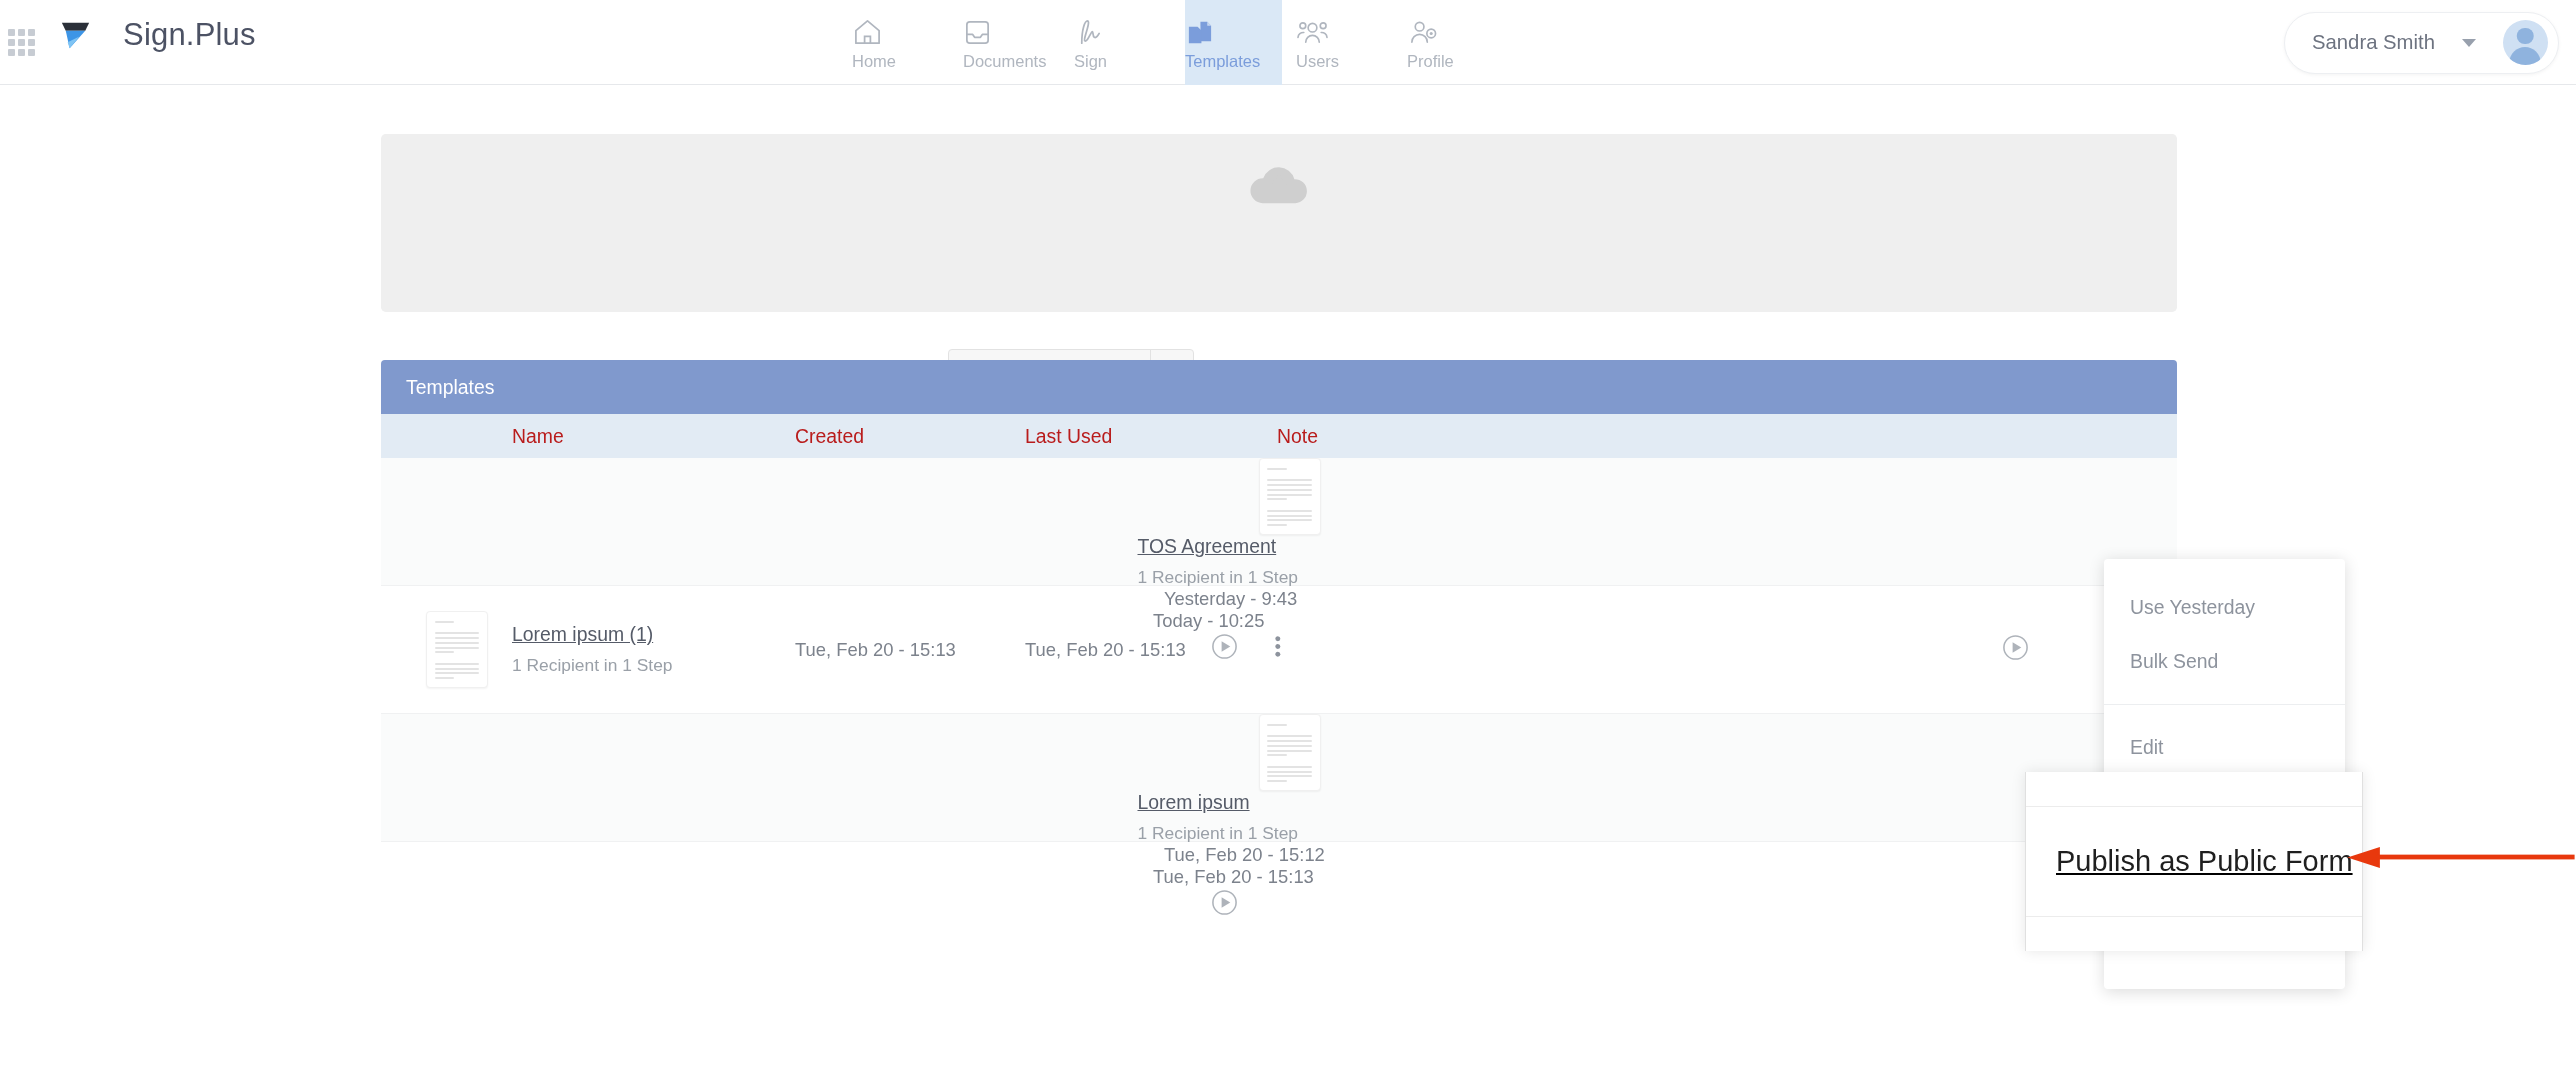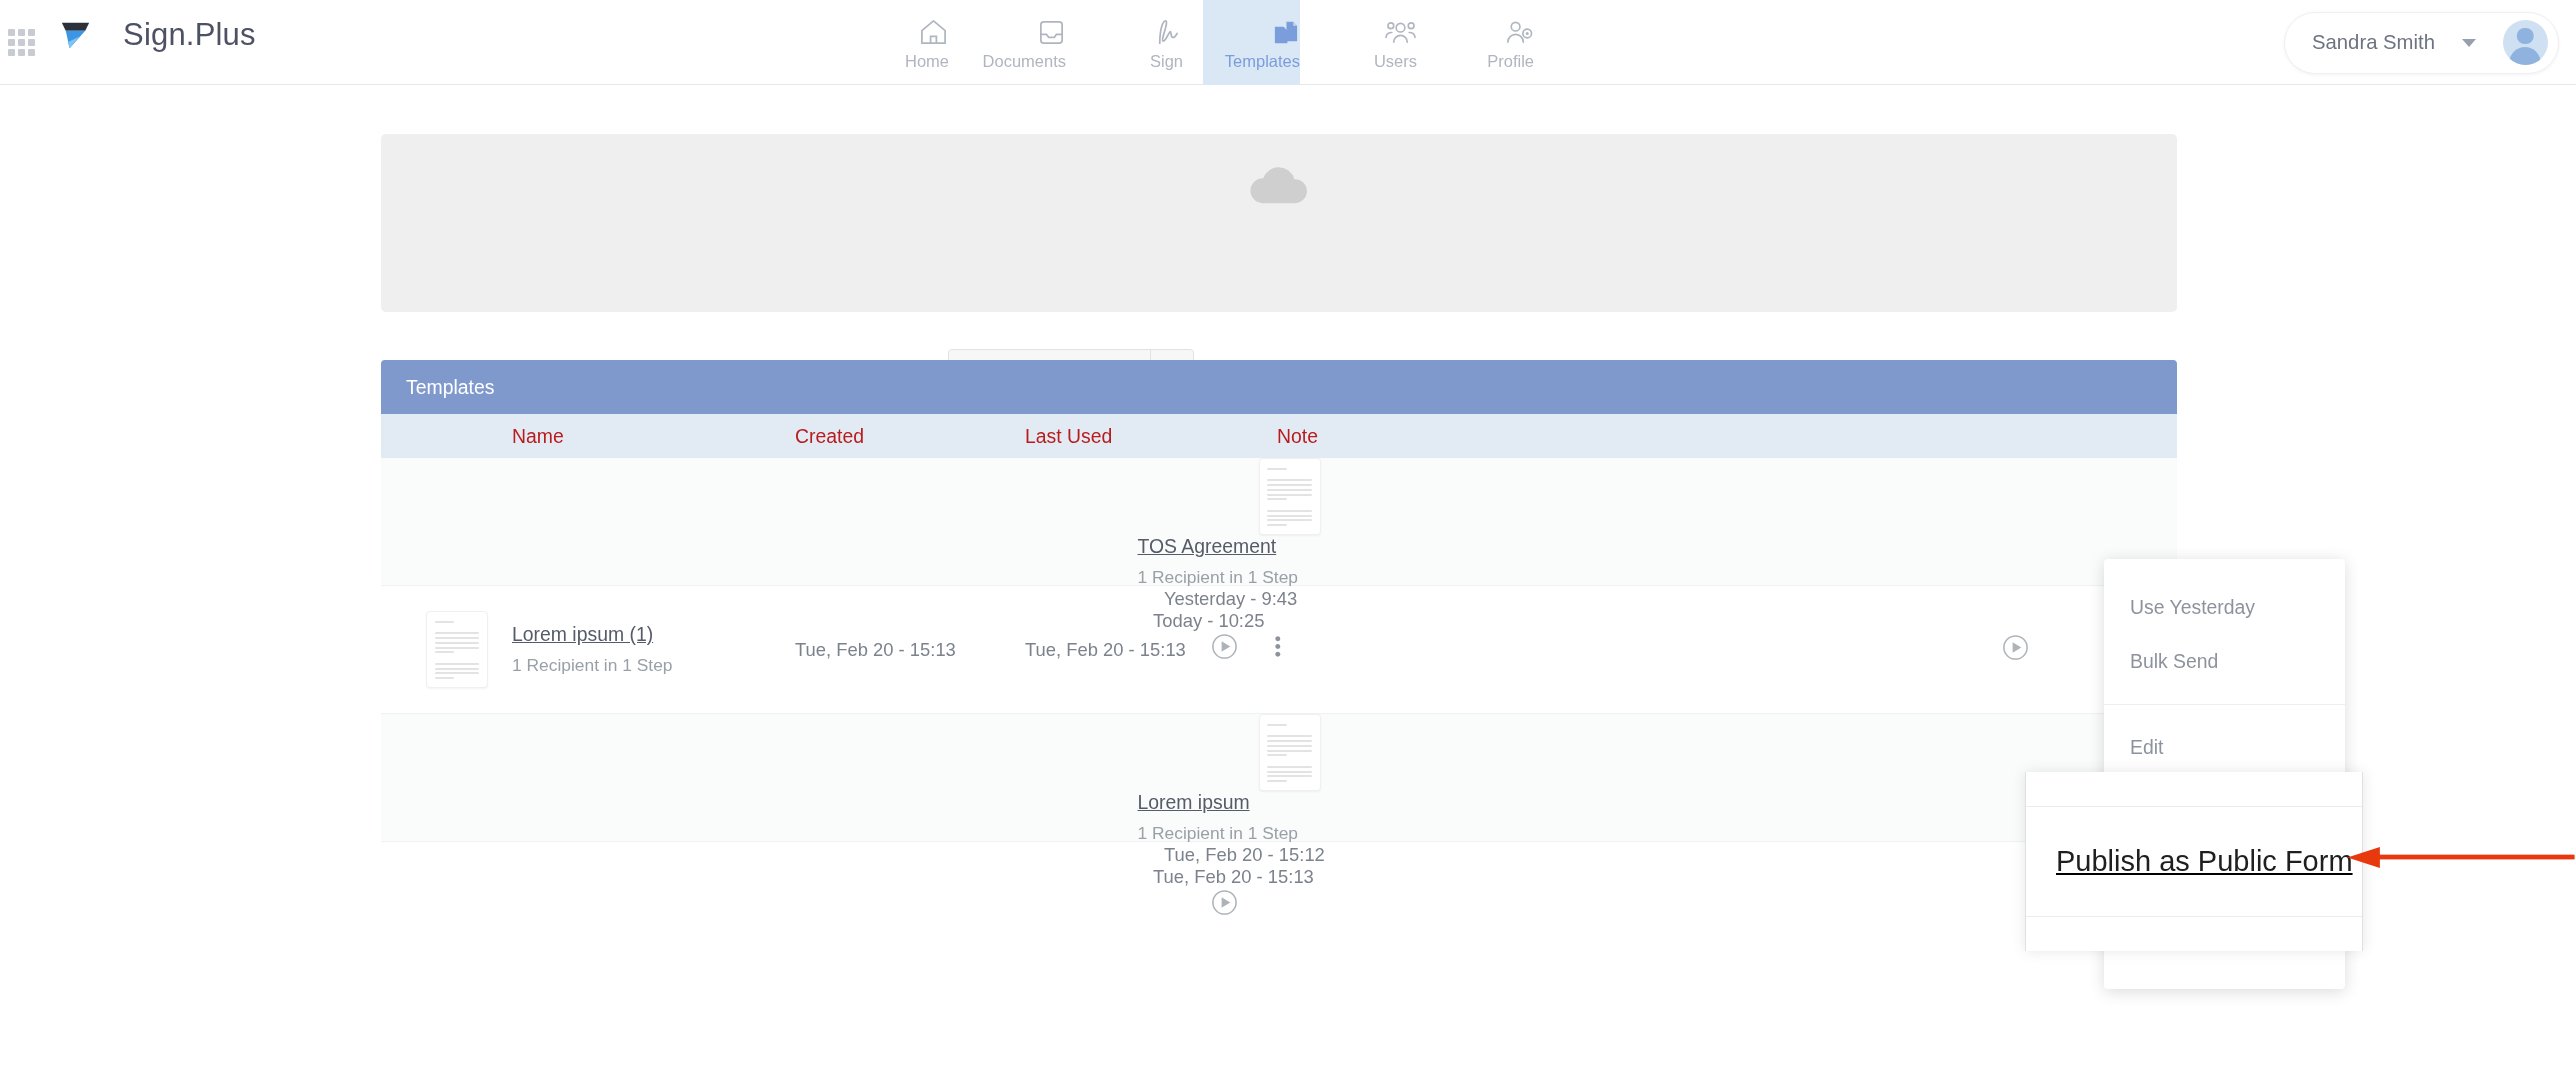--- a/index.html
+++ b/index.html
@@ -21,24 +21,24 @@
     display: grid; grid-template-columns: repeat(3,1fr); grid-template-rows: repeat(3,1fr); gap: 2.9px; }
   .grid-icon i { background: #c7ccd3; border-radius: 1px; display:block; }
 
   .brand { position: absolute; left: 56px; top: 15.5px; display: flex; align-items: center; gap: 28px; }
   .brand-logo { width: 39px; height: 39px; position: relative; }
   .brand-name { font-size: 31px; color: #4c5264; letter-spacing: 0.2px; }
 
   .nav { position: absolute; left: 852px; top: 0; height: 85px; display: flex; }
   .nav-item {
     width: 97px; height: 85px; display: flex; flex-direction: column;
-    align-items: flex-end; justify-content: center; gap: 5.8px;
+    align-items: flex-start; justify-content: center; gap: 5.8px;
     color: #b0b6bf; font-size: 16.5px; cursor: pointer;
   }
-  .nav-item + .nav-item { margin-left: 20px; }
+  .nav-item + .nav-item { margin-left: 14px; }
   .nav-item.active { background: #dae8f6; color: #7b9ddb; }
   .nav-ico { height: 33px; display: flex; align-items: flex-end; }
 
   .userbox {
     position: absolute; right: 17.4px; top: 11.6px; height: 62px;
     border: 1px solid #edeff2; border-radius: 33px; background: #fff;
     display: flex; align-items: center; gap: 27px; padding: 0 9.7px 0 27px;
     box-shadow: 0 1px 3.9px rgba(0,0,0,.05);
   }
   .user-name { font-size: 20.3px; color: #6d7380; white-space: nowrap; }

